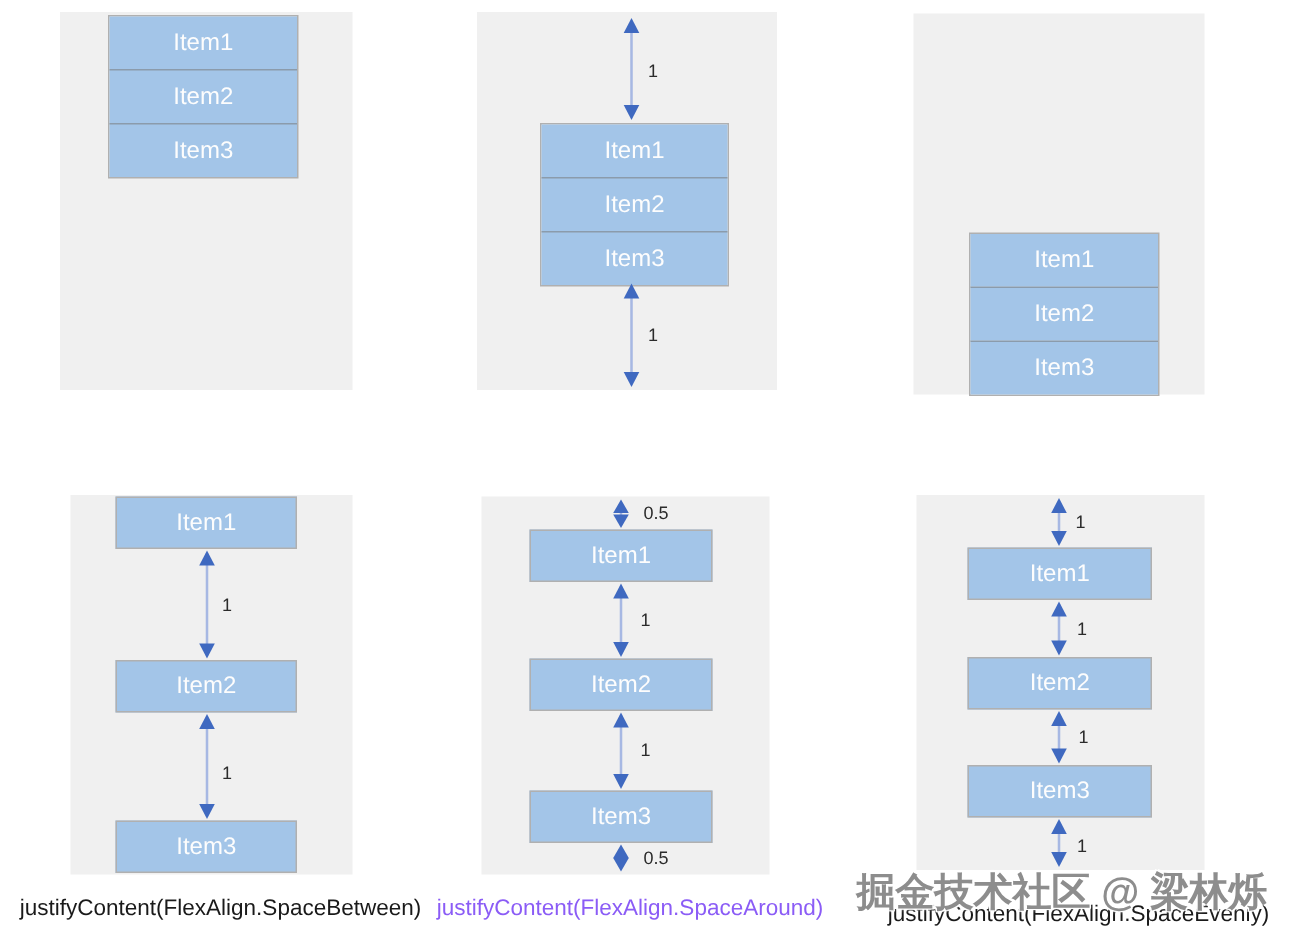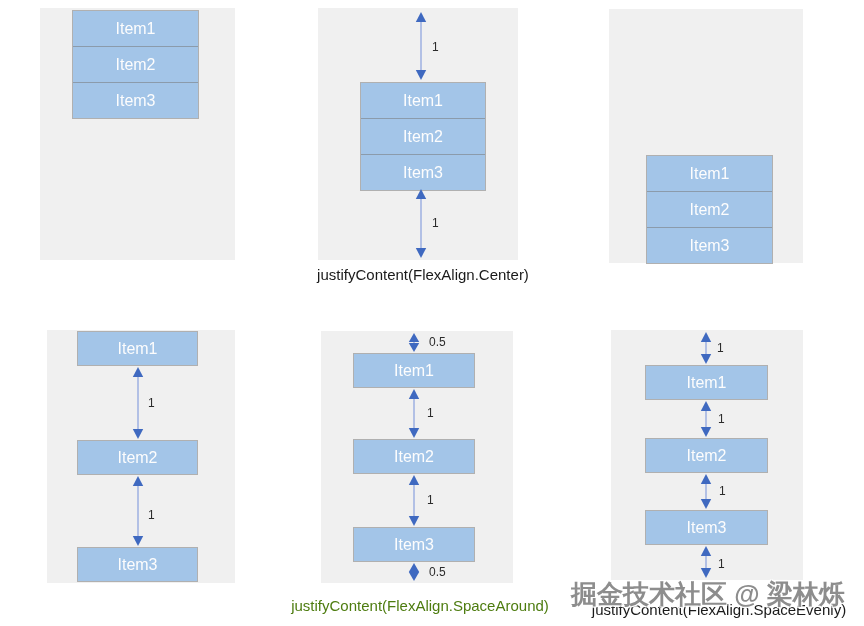--- a/index.html
+++ b/index.html
@@ -59,21 +59,20 @@
         <polygon points="7,68 1.8,58 12.2,58" fill="#3f69c0"></polygon>
       </svg>
       <div class="arrow-label" style="left: 114px; top: 33px; color: rgb(43, 43, 43);">1</div>
       <svg class="arrow" width="14" height="69" style="left: 96px; top: 181px;">
         <line x1="7" y1="2" x2="7" y2="67" stroke="#a7b8e3" stroke-width="1.7"></line>
         <polygon points="7,0 1.8,10 12.2,10" fill="#3f69c0"></polygon>
         <polygon points="7,69 1.8,59 12.2,59" fill="#3f69c0"></polygon>
       </svg>
       <div class="arrow-label" style="left: 114px; top: 209px; color: rgb(43, 43, 43);">1</div>
     </div>
-    <div class="caption" style="left: 423px; top: 266px; color: rgb(26, 26, 26);">justifyContent(FlexAlign.Center)</div>
     <div class="panel" style="left: 609px; top: 9px; width: 194px; height: 254px; background: rgb(240, 240, 240);">
       <div class="item-block" style="left: 37px; top: 146px; width: 125px; border-color: rgb(176, 176, 176);">
         <div class="cell" style="height: 35px; background: rgb(163, 197, 232); color: rgb(253, 253, 253);">Item1</div>
         <div class="cell" style="height: 35px; background: rgb(163, 197, 232); color: rgb(253, 253, 253);">Item2</div>
         <div class="cell" style="height: 35px; background: rgb(163, 197, 232); color: rgb(253, 253, 253);">Item3</div>
       </div>
     </div>
     <div class="panel" style="left: 47px; top: 330px; width: 188px; height: 253px; background: rgb(240, 240, 240);">
       <div class="item" style="left: 30px; top: 1px; width: 121px; height: 35px; background: rgb(163, 197, 232); color: rgb(253, 253, 253); border-color: rgb(176, 176, 176);">Item1</div>
       <div class="item" style="left: 30px; top: 110px; width: 121px; height: 35px; background: rgb(163, 197, 232); color: rgb(253, 253, 253); border-color: rgb(176, 176, 176);">Item2</div>
@@ -84,20 +83,21 @@
         <polygon points="7,72 1.8,62 12.2,62" fill="#3f69c0"></polygon>
       </svg>
       <div class="arrow-label" style="left: 101px; top: 67px; color: rgb(43, 43, 43);">1</div>
       <svg class="arrow" width="14" height="70" style="left: 84px; top: 146px;">
         <line x1="7" y1="2" x2="7" y2="68" stroke="#a7b8e3" stroke-width="1.7"></line>
         <polygon points="7,0 1.8,10 12.2,10" fill="#3f69c0"></polygon>
         <polygon points="7,70 1.8,60 12.2,60" fill="#3f69c0"></polygon>
       </svg>
       <div class="arrow-label" style="left: 101px; top: 179px; color: rgb(43, 43, 43);">1</div>
     </div>
+    <div class="caption" style="left: 147px; top: 597px; color: rgb(26, 26, 26);">justifyContent(FlexAlign.SpaceBetween)</div>
     <div class="panel" style="left: 321px; top: 331px; width: 192px; height: 252px; background: rgb(240, 240, 240);">
       <div class="item" style="left: 32px; top: 22px; width: 122px; height: 35px; background: rgb(163, 197, 232); color: rgb(253, 253, 253); border-color: rgb(176, 176, 176);">Item1</div>
       <div class="item" style="left: 32px; top: 108px; width: 122px; height: 35px; background: rgb(163, 197, 232); color: rgb(253, 253, 253); border-color: rgb(176, 176, 176);">Item2</div>
       <div class="item" style="left: 32px; top: 196px; width: 122px; height: 35px; background: rgb(163, 197, 232); color: rgb(253, 253, 253); border-color: rgb(176, 176, 176);">Item3</div>
       <svg class="arrow" width="14" height="19" style="left: 86px; top: 2px;">
         <line x1="7" y1="2" x2="7" y2="17" stroke="#a7b8e3" stroke-width="1.7"></line>
         <polygon points="7,0 1.8,9 12.2,9" fill="#3f69c0"></polygon>
         <polygon points="7,19 1.8,10 12.2,10" fill="#3f69c0"></polygon>
       </svg>
       <div class="arrow-label" style="left: 108px; top: 5px; color: rgb(43, 43, 43);">0.5</div>
@@ -113,21 +113,21 @@
         <polygon points="7,51 1.8,41 12.2,41" fill="#3f69c0"></polygon>
       </svg>
       <div class="arrow-label" style="left: 106px; top: 163px; color: rgb(43, 43, 43);">1</div>
       <svg class="arrow" width="14" height="18" style="left: 86px; top: 232px;">
         <line x1="7" y1="2" x2="7" y2="16" stroke="#a7b8e3" stroke-width="1.7"></line>
         <polygon points="7,0 1.8,9 12.2,9" fill="#3f69c0"></polygon>
         <polygon points="7,18 1.8,9 12.2,9" fill="#3f69c0"></polygon>
       </svg>
       <div class="arrow-label" style="left: 108px; top: 235px; color: rgb(43, 43, 43);">0.5</div>
     </div>
-    <div class="caption" style="left: 420px; top: 597px; color: #4d7c0f;">justifyContent(FlexAlign.SpaceAround)</div>
+    <div class="caption" style="left: 420px; top: 597px; color: #8b5cf6;">justifyContent(FlexAlign.SpaceAround)</div>
     <div class="panel" style="left: 611px; top: 330px; width: 192px; height: 250px; background: rgb(240, 240, 240);">
       <div class="item" style="left: 34px; top: 35px; width: 123px; height: 35px; background: rgb(163, 197, 232); color: rgb(253, 253, 253); border-color: rgb(176, 176, 176);">Item1</div>
       <div class="item" style="left: 34px; top: 108px; width: 123px; height: 35px; background: rgb(163, 197, 232); color: rgb(253, 253, 253); border-color: rgb(176, 176, 176);">Item2</div>
       <div class="item" style="left: 34px; top: 180px; width: 123px; height: 35px; background: rgb(163, 197, 232); color: rgb(253, 253, 253); border-color: rgb(176, 176, 176);">Item3</div>
       <svg class="arrow" width="14" height="32" style="left: 88px; top: 2px;">
         <line x1="7" y1="2" x2="7" y2="30" stroke="#a7b8e3" stroke-width="1.7"></line>
         <polygon points="7,0 1.8,10 12.2,10" fill="#3f69c0"></polygon>
         <polygon points="7,32 1.8,22 12.2,22" fill="#3f69c0"></polygon>
       </svg>
       <div class="arrow-label" style="left: 106px; top: 12px; color: rgb(43, 43, 43);">1</div>

